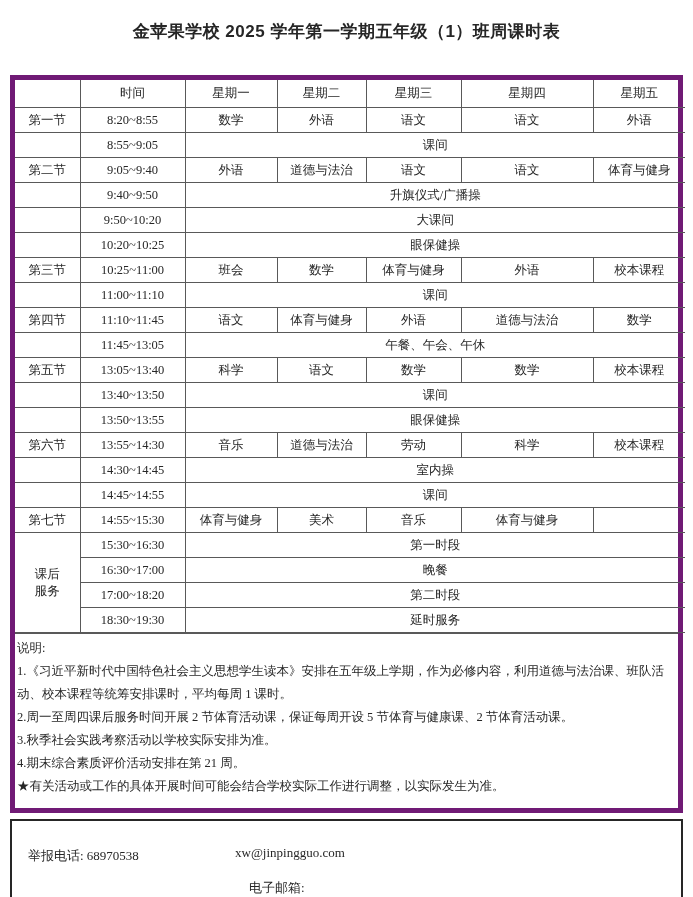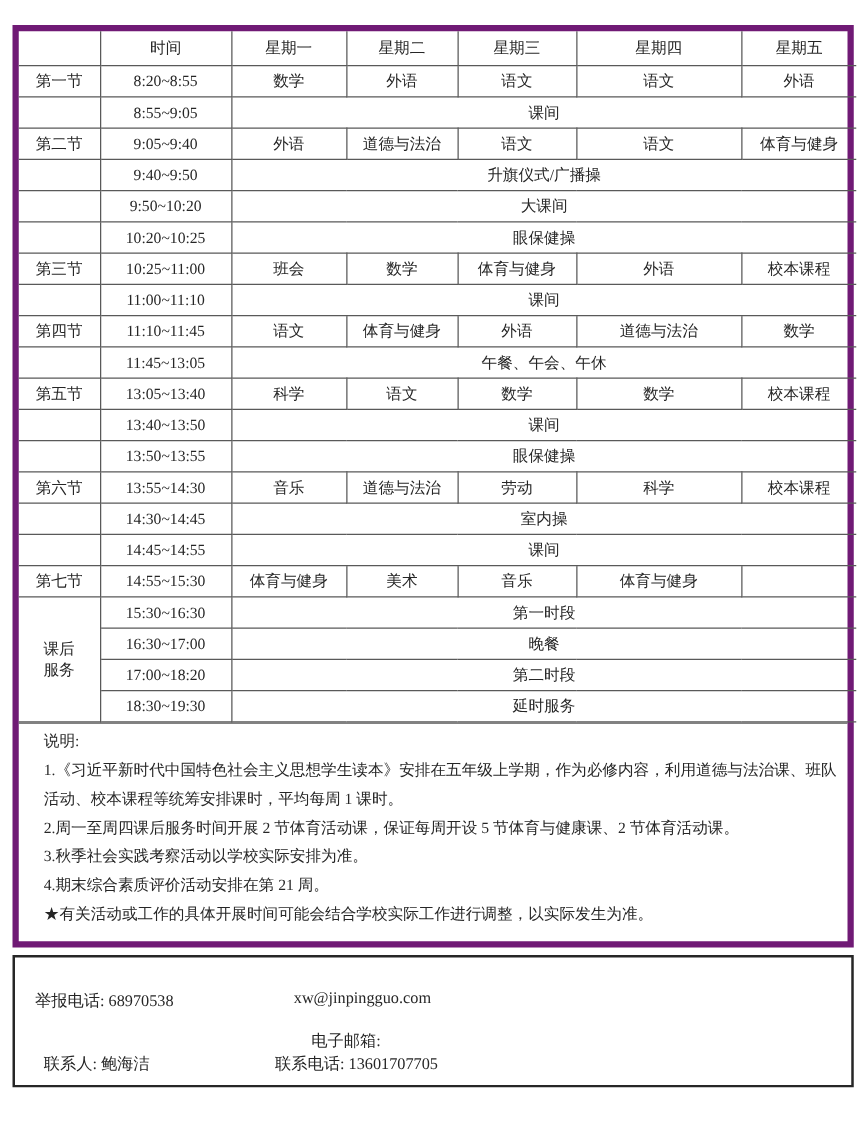--- a/index.html
+++ b/index.html
@@ -10,36 +10,37 @@
   .main-box{border:5px solid #701a75;}
   table.timetable{width:100%;border-collapse:collapse;table-layout:fixed;}
   table.timetable th, table.timetable td{
     border:1px solid #595959;text-align:center;vertical-align:middle;
     font-size:12.5px;font-weight:normal;height:24px;padding:0 2px;overflow:hidden;}
   table.timetable tr.head th{height:27px;}
   table.timetable th:first-child, table.timetable td:first-child{border-left:none;}
   table.timetable th:last-child, table.timetable td:last-child{border-right:none;}
   table.timetable tr.head th{border-top:none;}
   td.period{white-space:pre-line;}
-  .notes{border-top:1px solid #595959;padding:3px 8px 10px 20px;
+  .notes{border-top:1px solid #595959;padding:3px 8px 10px 2px;
     font-size:12.5px;line-height:23px;text-align:left;}
   .notes div{margin:0;}
   .footer-box{border:2px solid #262626;margin-top:6px;height:102px;
     position:relative;font-size:13px;}
   .footer-box span{position:absolute;white-space:nowrap;}
   .f-report{left:16px;top:26px;}
   .f-email-label{left:237px;top:18px;margin-top:40px;}
   .f-email-addr{left:223px;top:24px;}
   .f-contact-name{left:23px;top:76px;}
   .f-contact-phone{left:208px;top:76px;}
 </style>
 </head>
 <body>
 
 <div class="sheet">
+  <div class="title">金苹果学校 2025 学年第一学期五年级（1）班周课时表</div>
 
   <div class="main-box">
     <table class="timetable">
       <colgroup>
         <col style="width:65px">
           <col style="width:105px">
           <col style="width:92px">
         <col style="width:89px">
           <col style="width:95px">
           <col style="width:132px">

